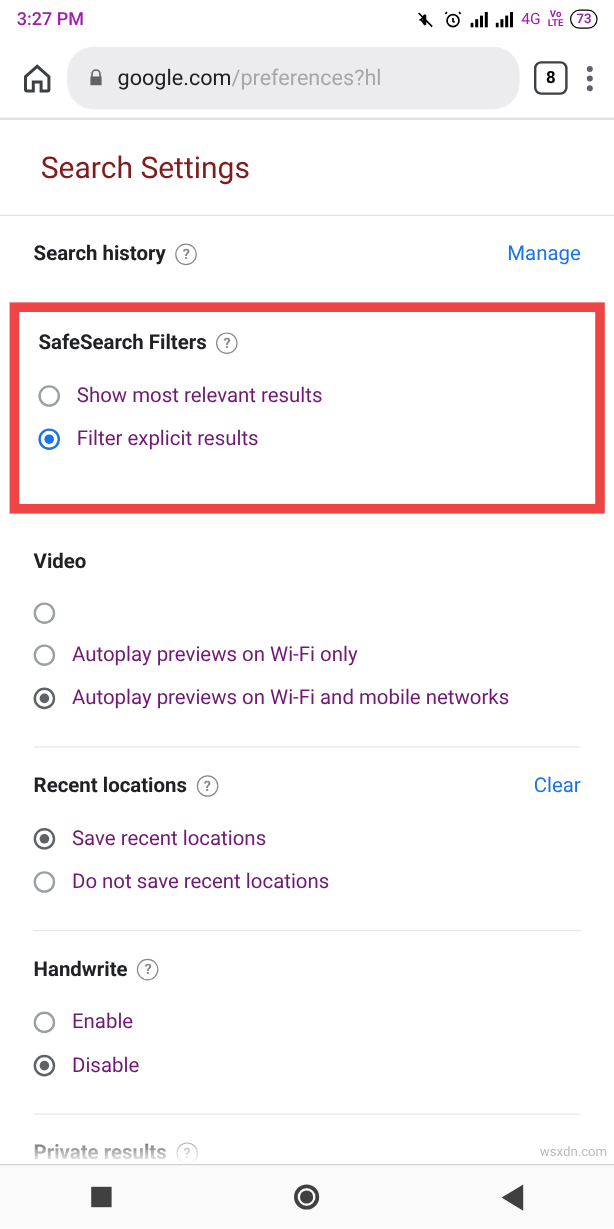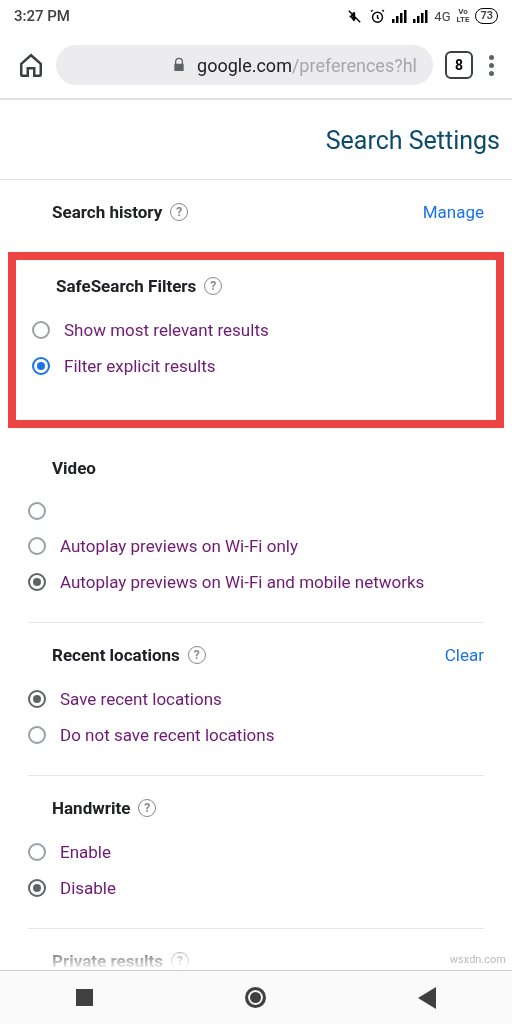--- a/index.html
+++ b/index.html
@@ -1,36 +1,36 @@
 <!DOCTYPE html>
 <html><head>
   <meta charset="utf-8">
   <style>
     * { margin: 0; padding: 0; box-sizing: border-box; font-family: Roboto, Arial, sans-serif; -webkit-font-smoothing: antialiased; }
     body { width: 512px; height: 1024px; background: #fff; position: relative; overflow: hidden; }
-    .status-bar { height: 32px; display: flex; align-items: center; justify-content: space-between; padding: 0 14px; font-size: 15px; font-weight: 500; color:#404040; }
+    .status-bar { height: 32px; display: flex; align-items: center; justify-content: space-between; padding: 0 14px; font-size: 15px; font-weight: 500; color:#a21caf; }
     .status-left { }
     .status-right { display: flex; align-items: center; gap: 6px; }
     .status-right svg { display:block; }
     .battery-pill{ border:1.5px solid #000; border-radius:10px; padding:0 4px; font-size:11px; font-weight:600; line-height:14px;}
     .browser-bar { height: 66px; display:flex; align-items:center; padding:0 14px 0 18px; gap:12px; }
     .home-icon { width:26px; height:26px; }
-    .url-pill{ flex:1; background:#ececef; border-radius:22px; height:40px; display:flex; align-items:center; padding:16px 16px; gap:10px; color:#5f6368; font-size:18px; overflow:hidden;justify-content:flex-end;}
+    .url-pill{ flex:1; background:#ececef; border-radius:22px; height:52px; display:flex; align-items:center; padding:16px 16px; gap:10px; color:#5f6368; font-size:18px; overflow:hidden;}
     .url-pill .lock{ color:#5f6368; }
     .url-text{ white-space:nowrap; }
     .url-dim{ color:#a7a7a7; }
     .tab-count{ width:28px; height:28px; border:2px solid #3c4043; border-radius:6px; display:flex; align-items:center; justify-content:center; font-size:14px; font-weight:700;}
     .kebab{ display:flex; flex-direction:column; gap:3px; padding:0 4px;}
     .kebab span{ width:5px; height:5px; background:#5f6368; border-radius:50%;}
     .divider-strong{ height:2px; background:#e1e1e1;}
-    .page-title{ color:#0c4a6e; font-size:25px; font-weight:400; padding:26px 12px 24px;text-align:right;}
+    .page-title{ color:#7f1d1d; font-size:25px; font-weight:400; padding:26px 34px 24px;}
     .hr{ height:1px; background:#e0e0e0;}
     section{ padding: 0 28px; }
     .sec-head{ display:flex; align-items:center; justify-content:space-between; padding:22px 0 12px;}
-    .sec-title-group{ display:flex; align-items:center; gap:8px; font-size:17px; font-weight:700; color:#202124;margin-left:24px;}
+    .sec-title-group{ display:flex; align-items:center; gap:8px; font-size:17px; font-weight:700; color:#202124;}
     .help-ic{ width:18px; height:18px; border:1.7px solid #888; border-radius:50%; display:flex; align-items:center; justify-content:center; font-size:12px; color:#888; font-weight:700;}
     .link-action{ color:#1a73e8; font-size:17px; font-weight:400;}
     .options{ padding: 4px 0 22px; }
     .option{ display:flex; align-items:center; gap:14px; padding:8px 0; font-size:17px; color:#701a75;}
     .radio{ width:18px; height:18px; border:2px solid #9aa0a6; border-radius:50%; position:relative; flex-shrink:0;}
     .radio.selected{ border-color:#1a73e8;}
     .radio.selected::after{ content:""; position:absolute; inset:3px; background:#1a73e8; border-radius:50%;}
     .radio.selected-grey{ border-color:#5f6368;}
     .radio.selected-grey::after{ content:""; position:absolute; inset:3px; background:#5f6368; border-radius:50%;}
     .highlight-box{ border:8px solid #ef4444; margin:6px 8px 8px; padding:6px 16px 14px;}

